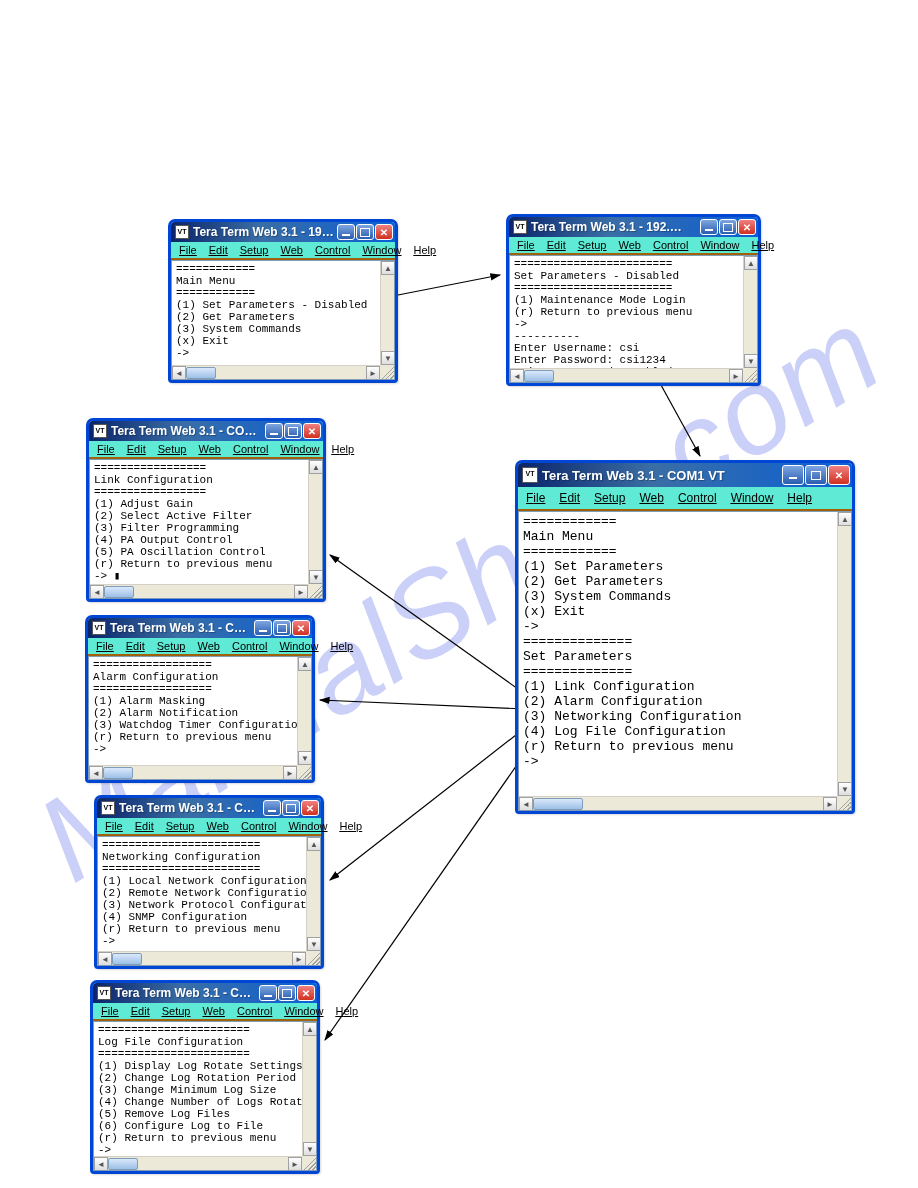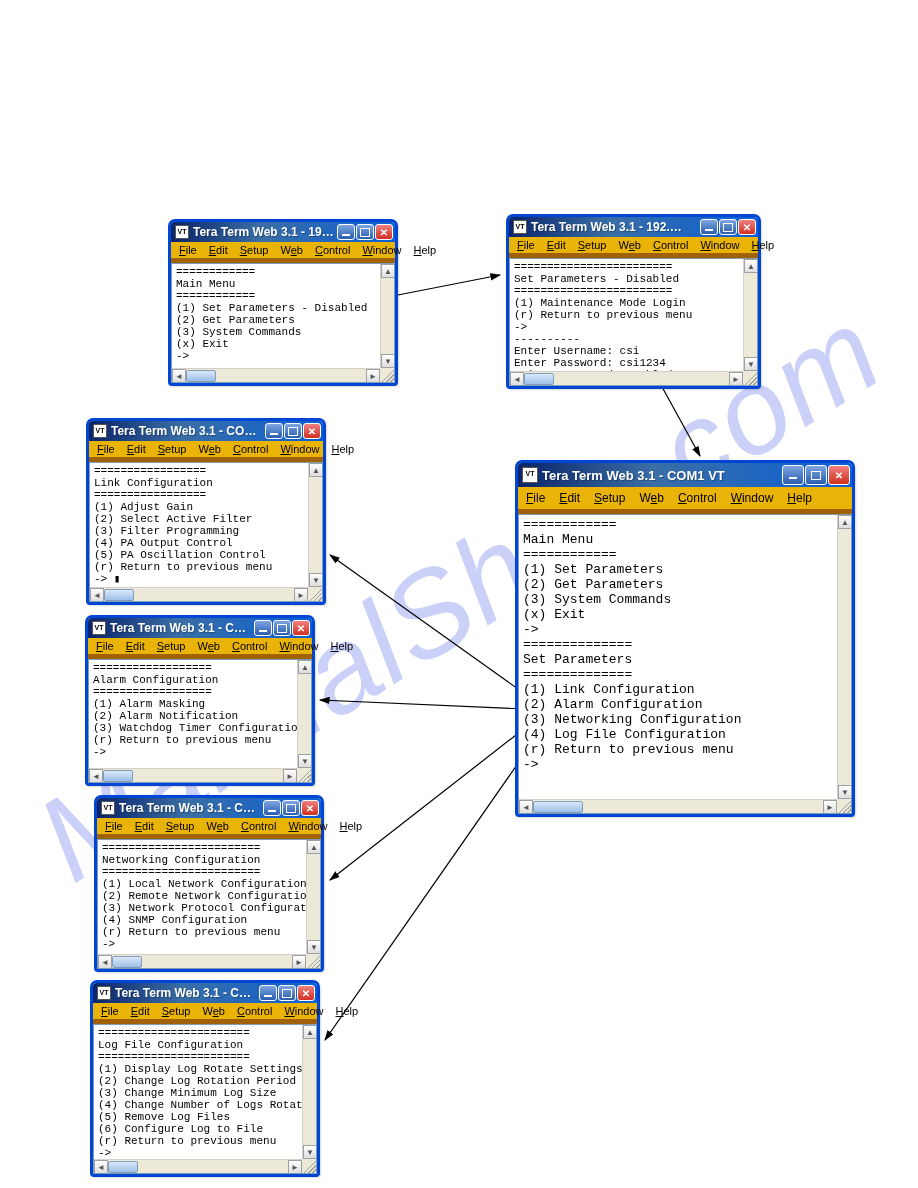--- a/index.html
+++ b/index.html
@@ -81,26 +81,27 @@
     color: #ffffff;
     cursor: default;
   }
   .tbtn.min, .tbtn.max { background: linear-gradient(#7ea6e0,#2a5db0); }
   .tbtn.close { background: linear-gradient(#f08080,#d03020); }
   .tbtn.min::before { content: ""; width: 8px; height: 2px; background: #fff; margin-top: 6px; }
   .tbtn.max::before { content: ""; width: 8px; height: 7px; border: 1px solid #fff; }
   .tbtn.close::before { content: "✕"; font-size: 10px; font-weight: bold; }
 
   .menubar {
-    background: #eab308;
+    background: #5eead4;
     display: flex;
     gap: 4px;
     padding: 1px 4px;
     font-size: 11px;
-    border-bottom: 5px solid #a16207;
+    border-bottom: 2px solid #a16207;
+    text-decoration: underline;
   }
   .menubar .mitem {
     padding: 1px 4px;
     cursor: default;
     color: #000;
   }
   .mitem u { text-decoration: underline; }
 
   .client {
     position: relative;

